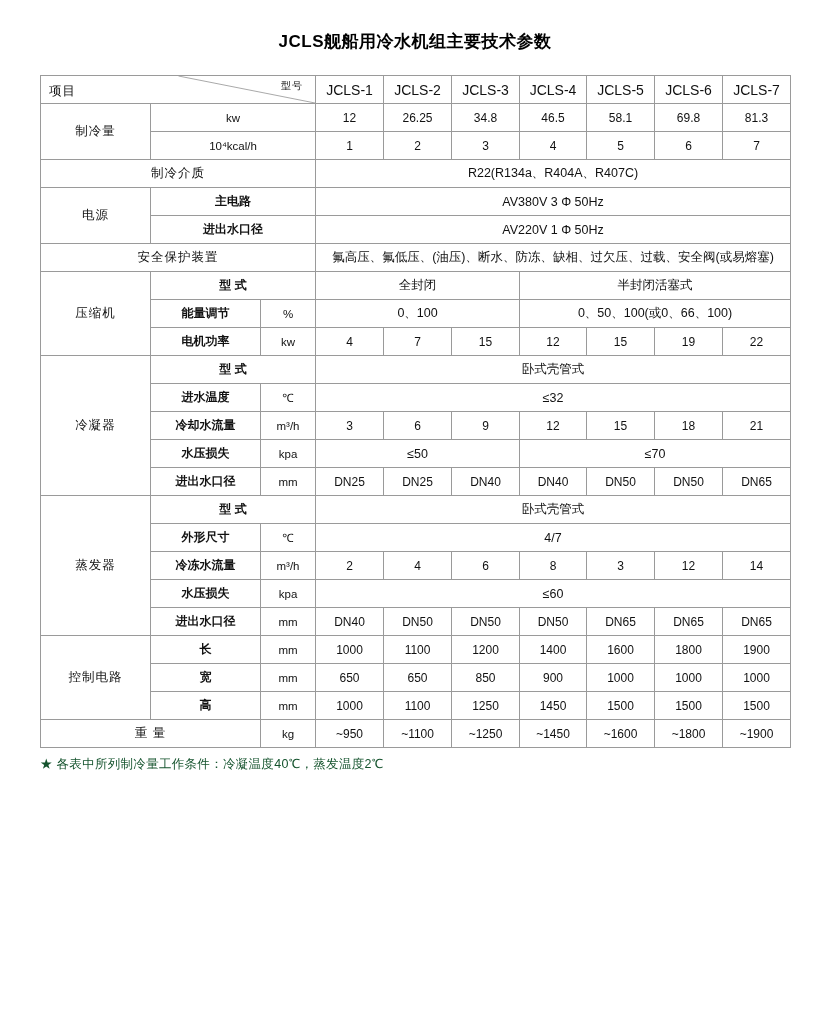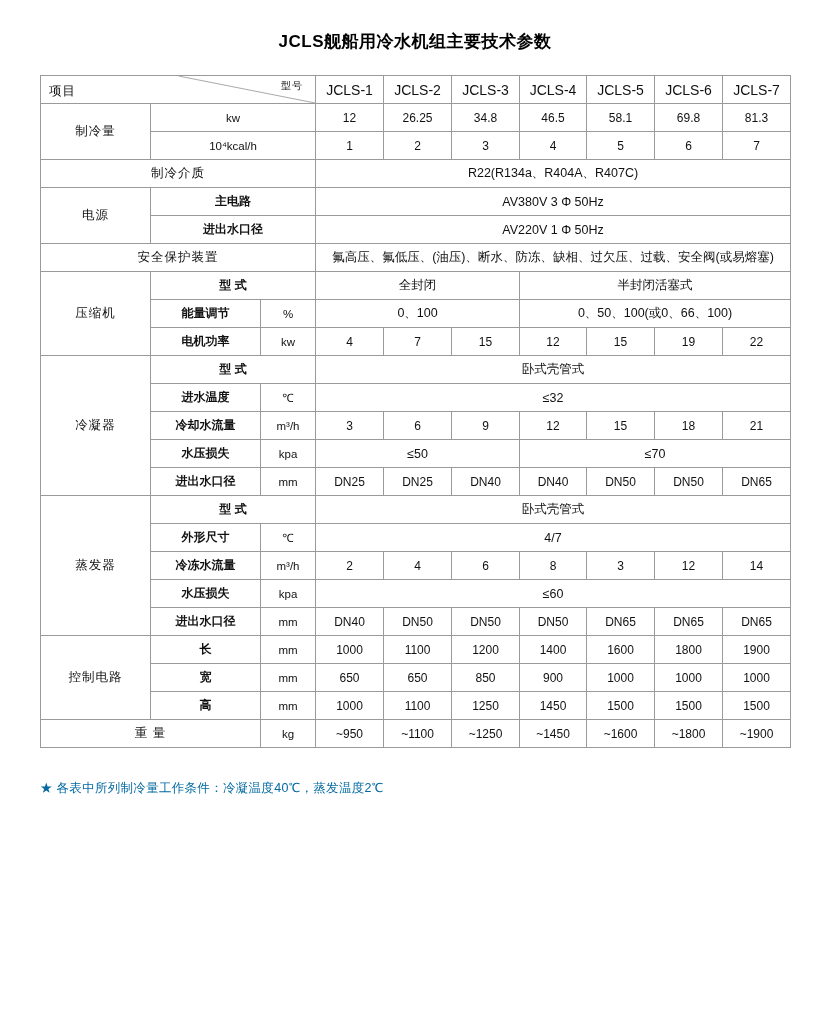--- a/index.html
+++ b/index.html
@@ -101,23 +101,23 @@
     letter-spacing: 1px;
   }
   .corner .br {
     position: absolute;
     right: 12px;
     top: 3px;
     font-size: 10px;
     letter-spacing: 1px;
   }
   .footnote {
-    margin-top: 32px;
+    margin-top: 8px;
     font-size: 12.5px;
-    color: #0369a1;
+    color: #14532d;
     letter-spacing: 0.3px;
   }
 </style>
 </head>
 <body>
 
 <div class="page">
 
   <div class="doc-title">JCLS舰船用冷水机组主要技术参数</div>
 

